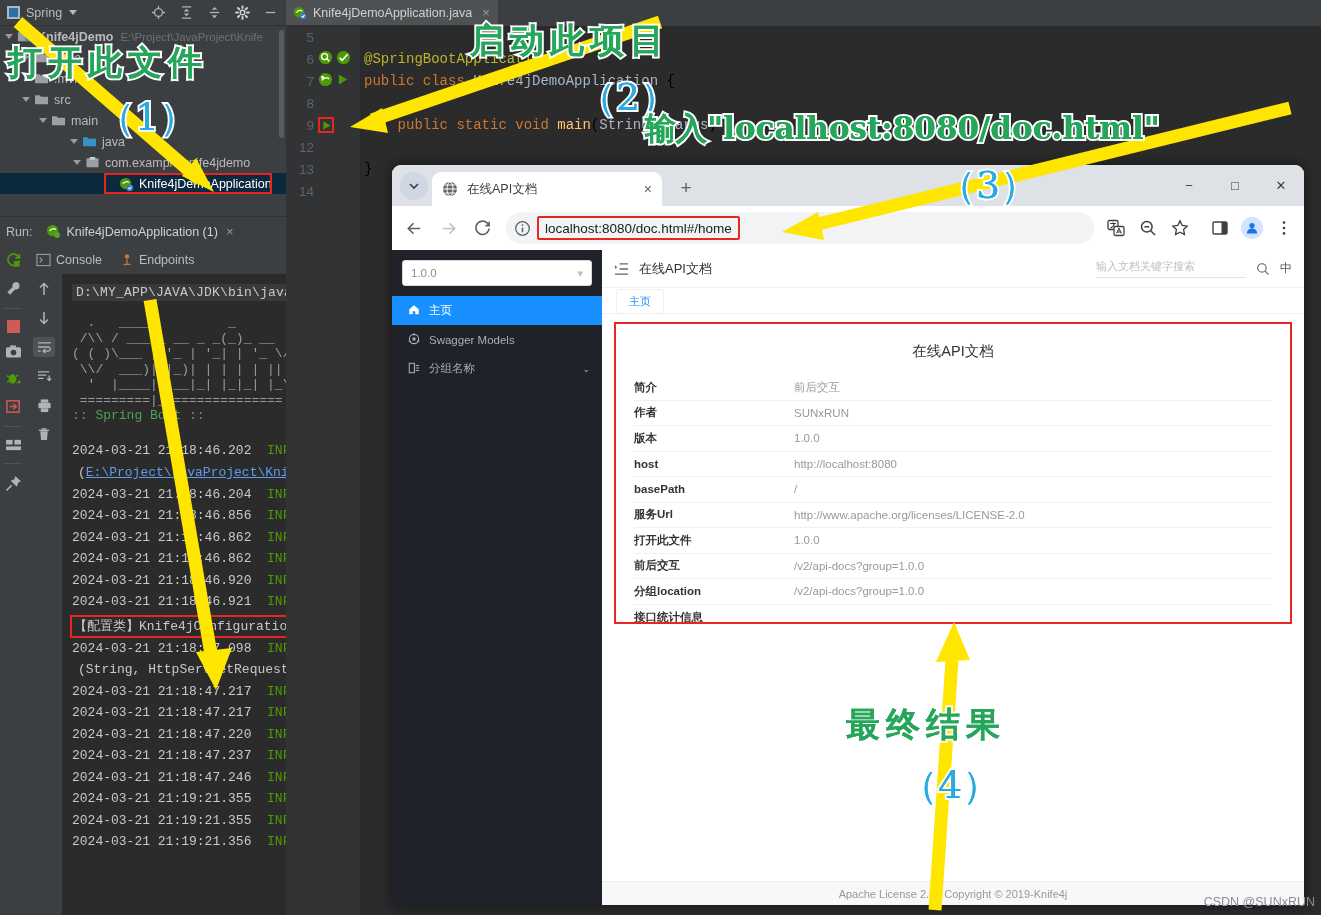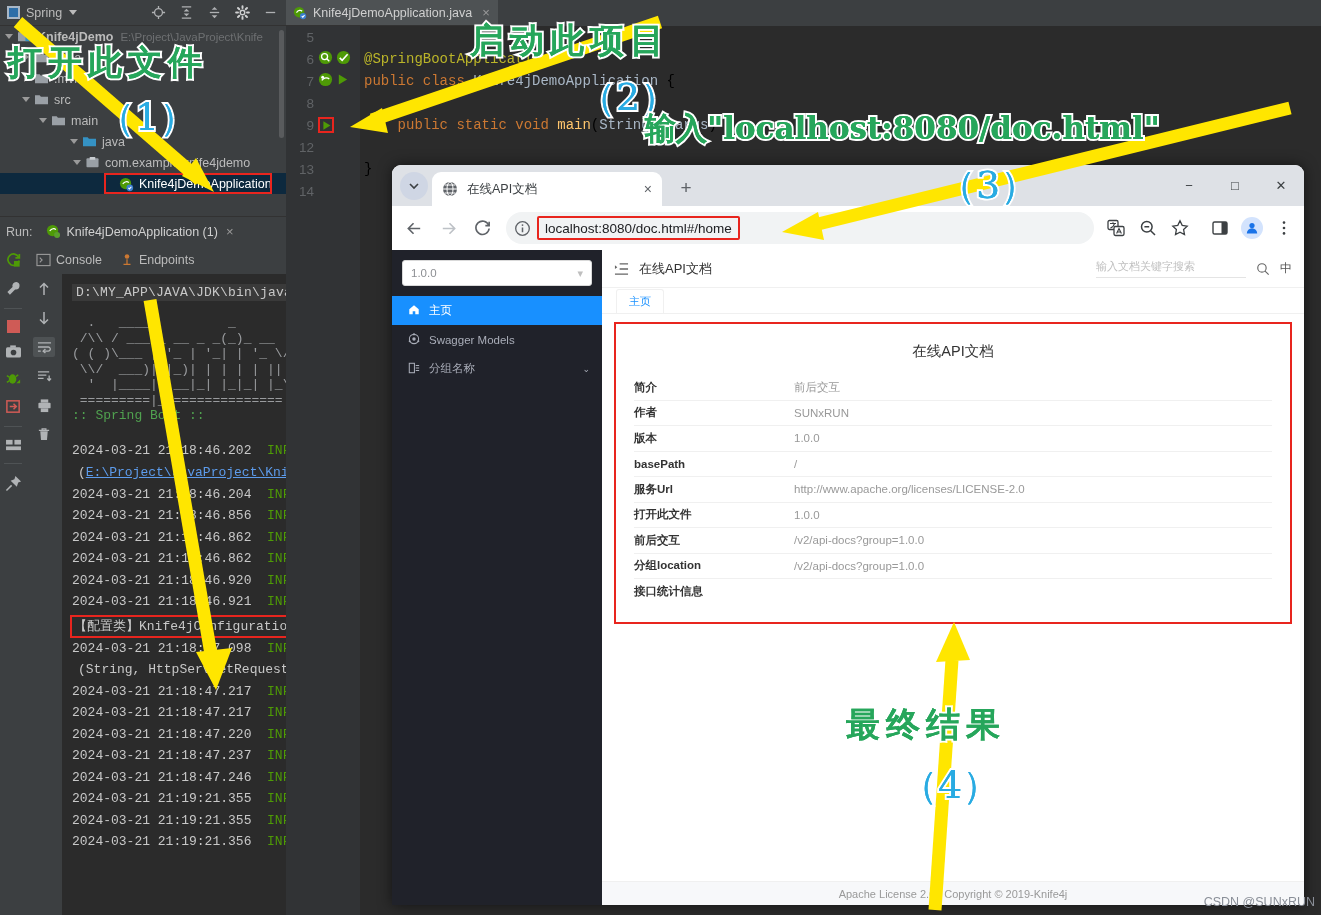--- a/index.html
+++ b/index.html
@@ -718,20 +718,24 @@
               </div>
               <div class="k4-row">
                 <div class="lbl">作者</div>
                 <div class="val">SUNxRUN</div>
               </div>
               <div class="k4-row">
                 <div class="lbl">版本</div>
                 <div class="val">1.0.0</div>
               </div>
               <div class="k4-row">
+                <div class="lbl">host</div>
+                <div class="val">http://localhost:8080</div>
+              </div>
+              <div class="k4-row">
                 <div class="lbl">basePath</div>
                 <div class="val">/</div>
               </div>
               <div class="k4-row">
                 <div class="lbl">服务Url</div>
                 <div class="val">http://www.apache.org/licenses/LICENSE-2.0</div>
               </div>
               <div class="k4-row">
                 <div class="lbl">打开此文件</div>
                 <div class="val">1.0.0</div>

